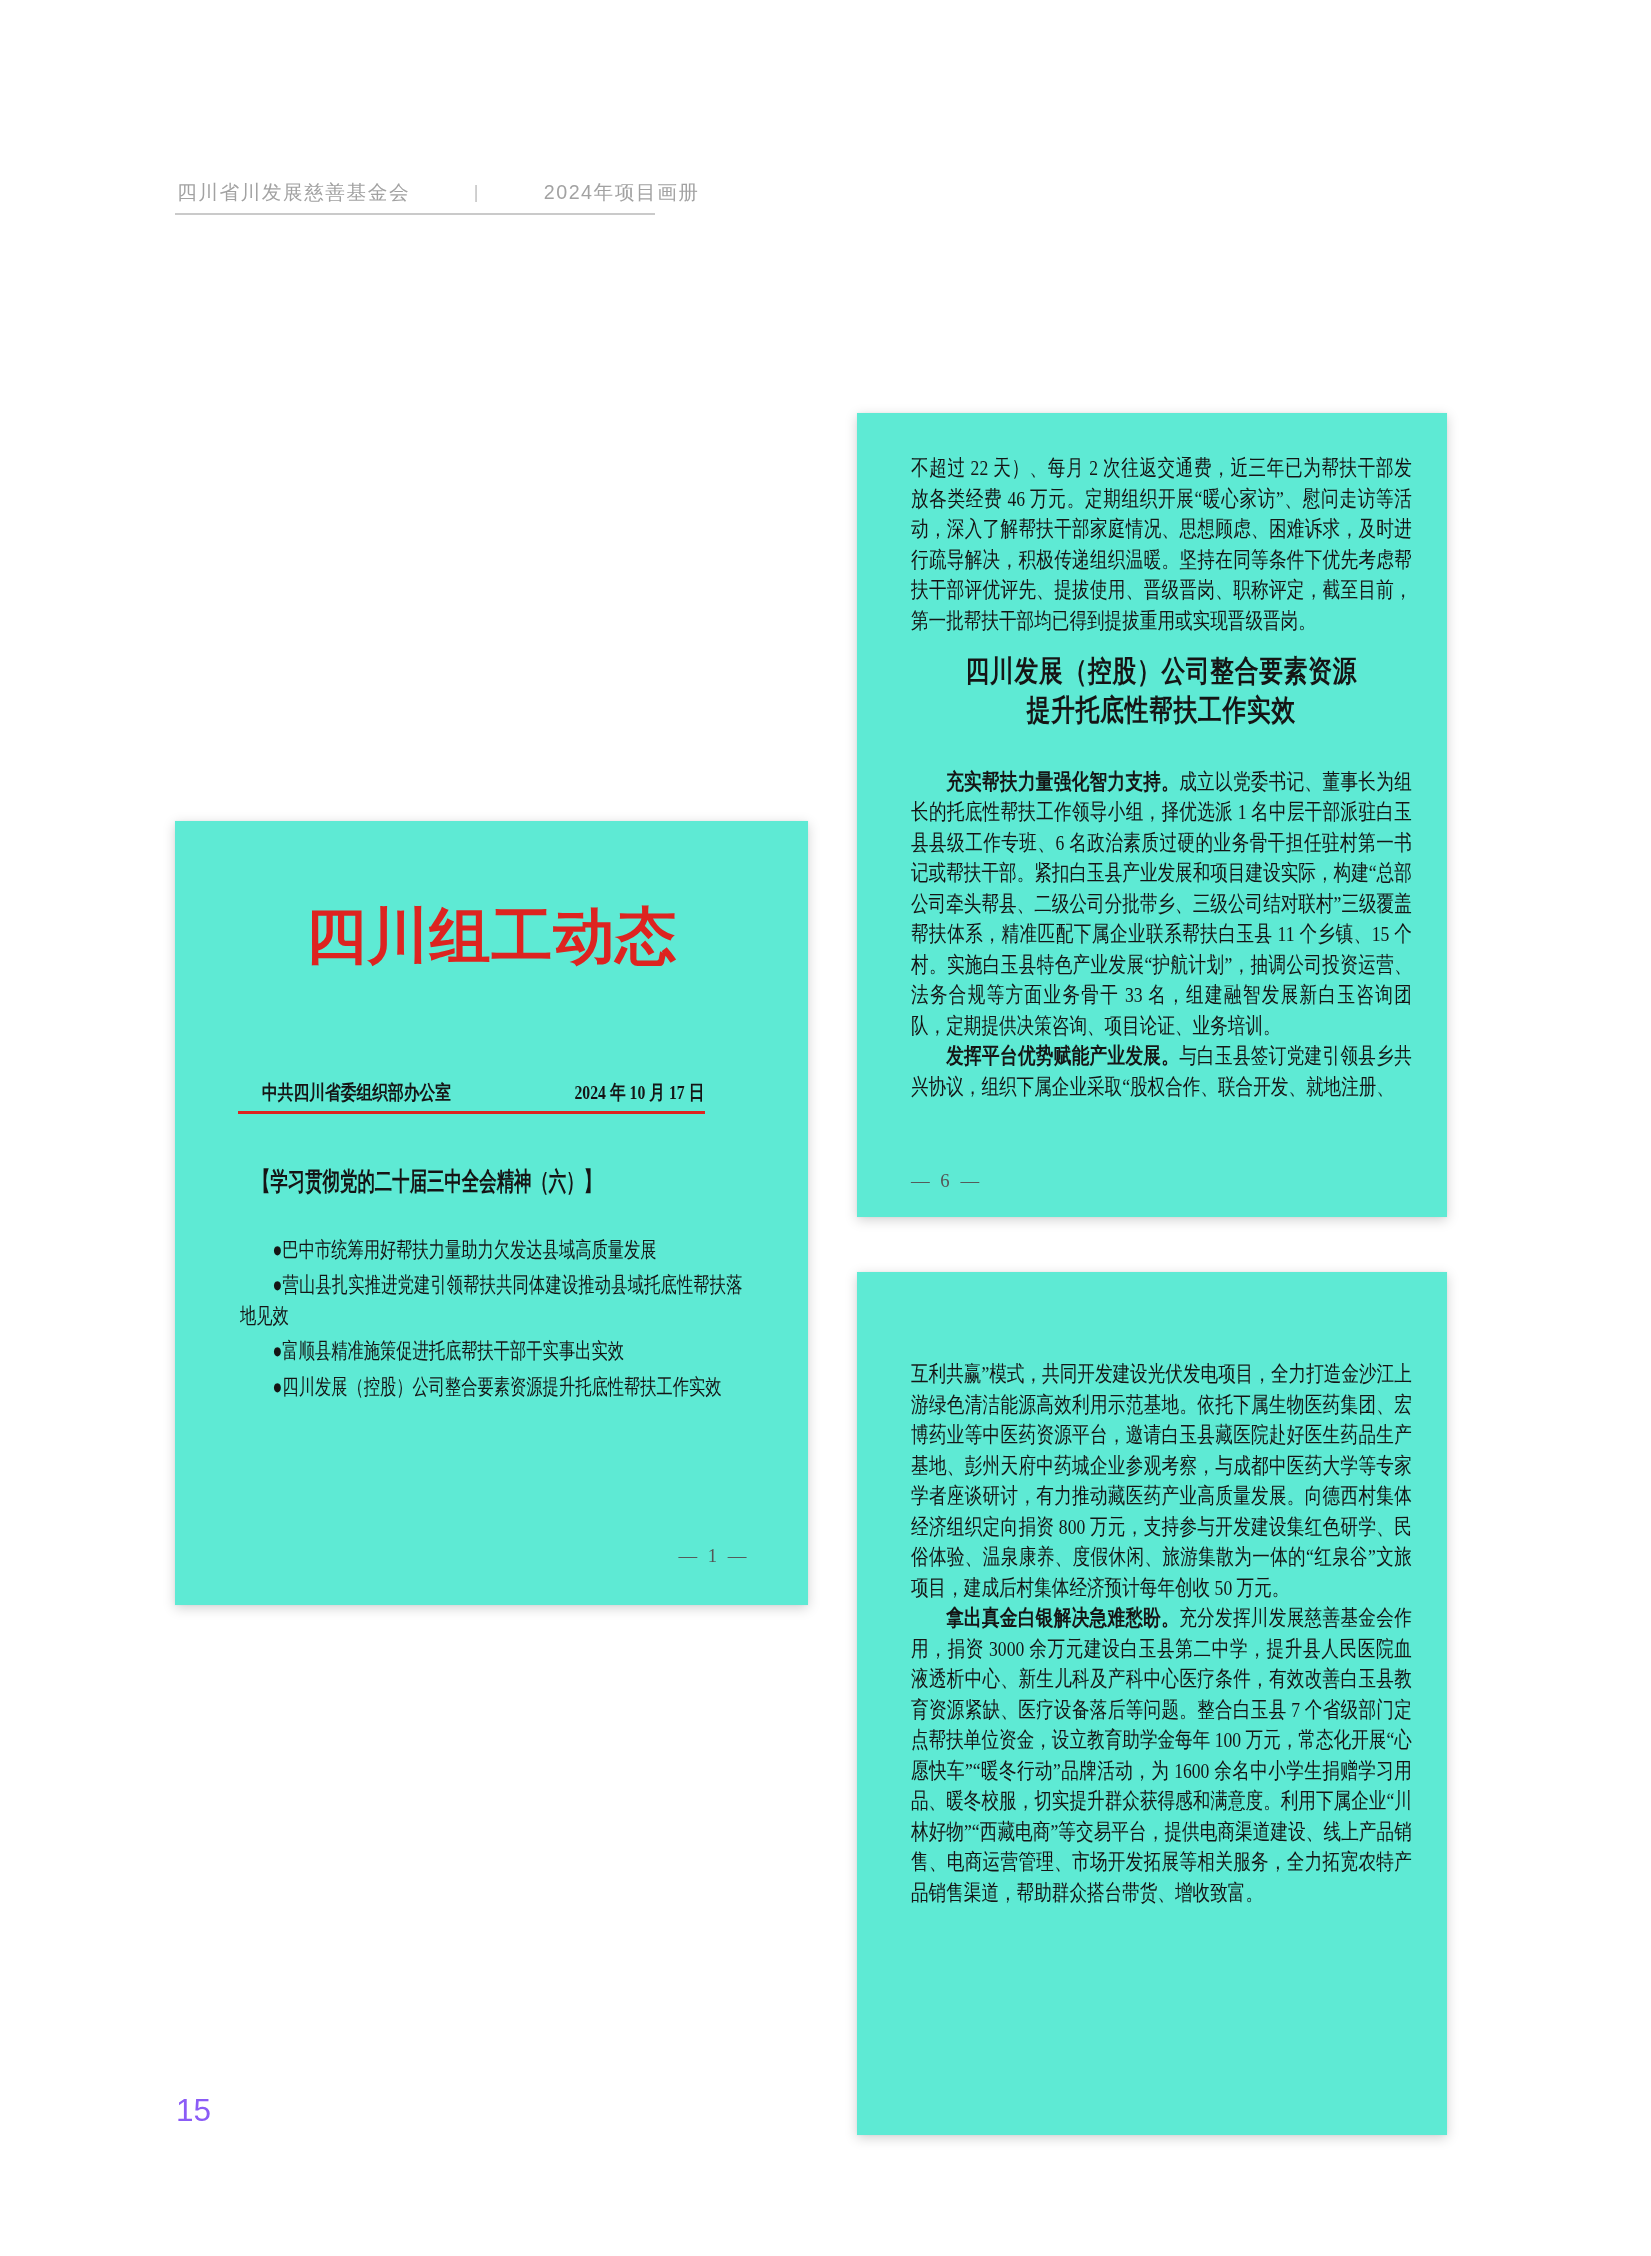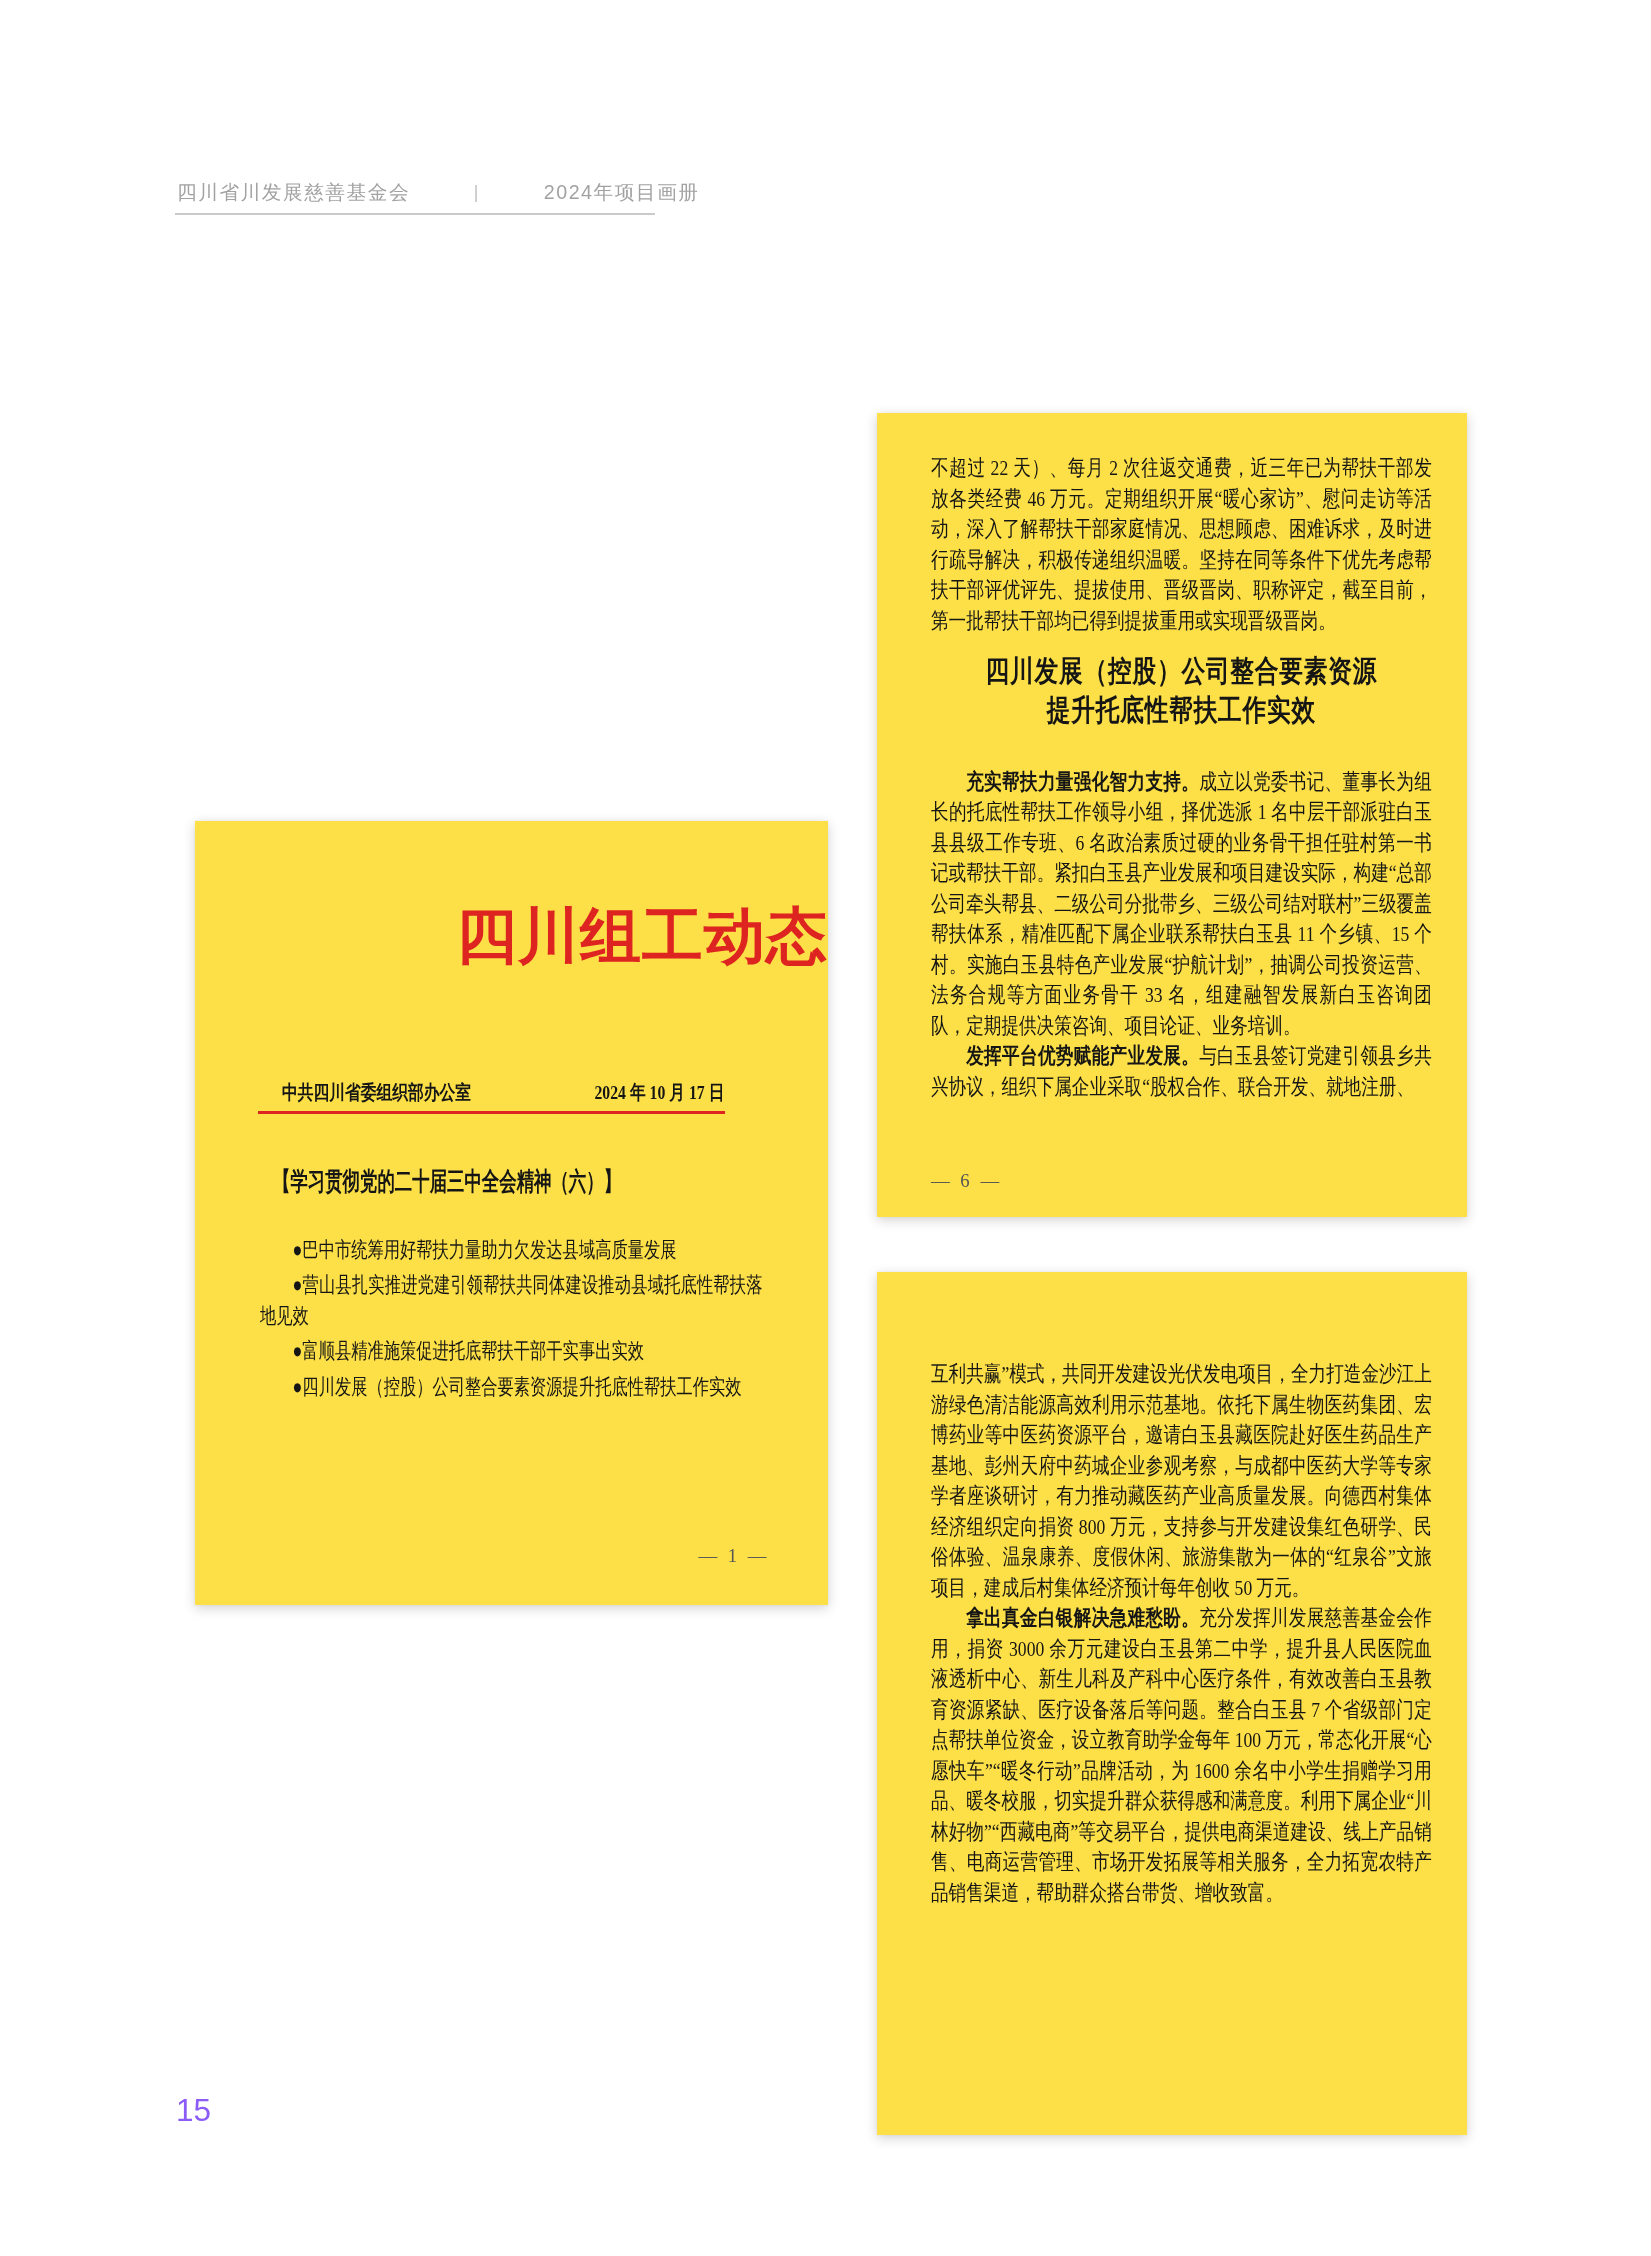--- a/index.html
+++ b/index.html
@@ -14,34 +14,33 @@
   }
   .page-header .sep{color:#c0c0c0;margin:0 15.8px;font-size:17.7px;}
   .header-rule{
     position:absolute;left:175px;top:213px;width:480px;height:2px;background:#cacaca;
   }
   .page-number{
     position:absolute;left:176px;top:2092px;font-size:31.5px;color:#8b5cf6;
   }
   
   .card{
-    position:absolute;background:#fde047;
+    position:absolute;background:#5eead4;
     box-shadow:0 3px 11.8px rgba(0,0,0,0.18), 0 0 2px rgba(0,0,0,0.06);
     overflow:hidden;
-    margin-left:20px;
   }
   .card-left   {left:175px;top:821px; width:633px;height:784px;}
   .card-rtop   {left:857px;top:413px; width:590px;height:804px;}
   .card-rbottom{left:857px;top:1272px;width:590px;height:863px;}
 
   .scan{font-family:"Liberation Serif","DejaVu Serif",serif;color:#151515;}
 
   
   .lc-title{
-    position:absolute;top:75px;left:0;width:100%;text-align:right;
+    position:absolute;top:75px;left:0;width:100%;text-align:center;
     font-size:61px;font-weight:700;color:#dd2420;letter-spacing:1px;
   }
   .lc-issue{
     position:absolute;top:187px;left:0;width:100%;text-align:center;
     font-size:20.7px;font-weight:700;
   }
   .lc-pubrow{
     position:absolute;top:258px;left:87px;width:553px;
     display:flex;justify-content:space-between;
     font-size:19.7px;font-weight:700;white-space:nowrap;

